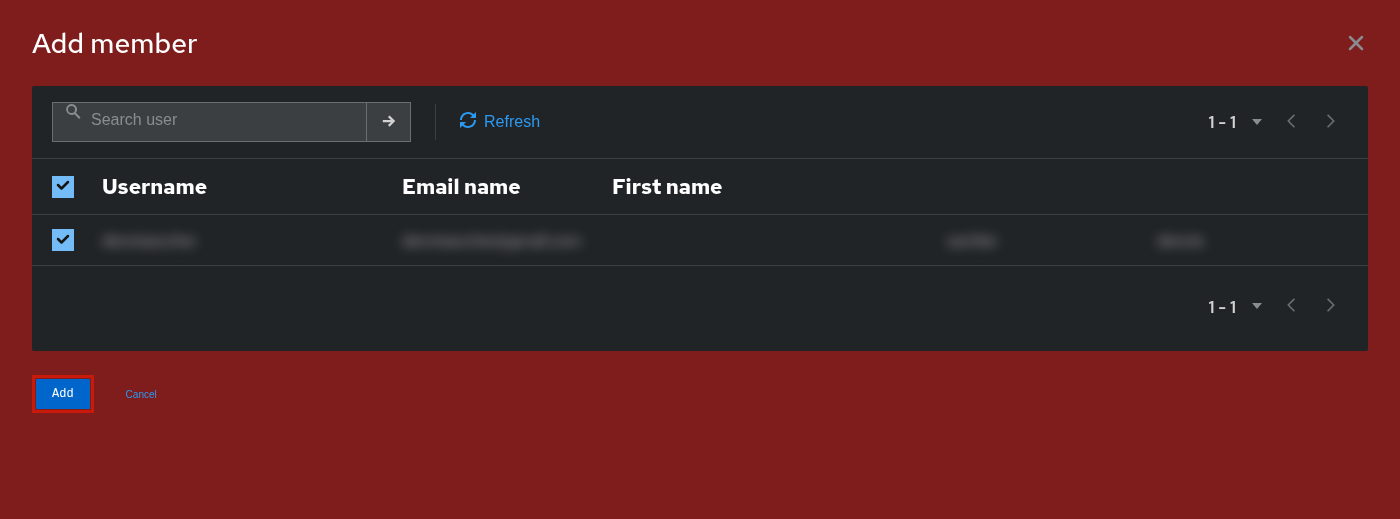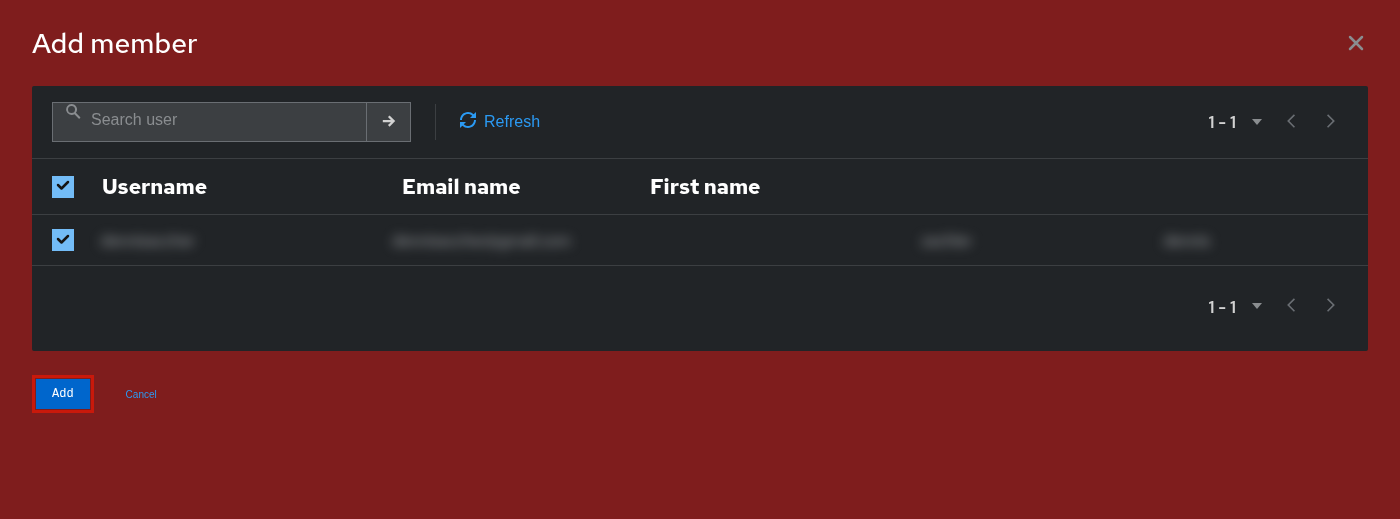--- a/index.html
+++ b/index.html
@@ -168,21 +168,20 @@
       width: 300px;
     }
     .col-email {
       width: 545px;
     }
     .col-lastname {
       width: 210px;
     }
     .col-firstname {
       width: 190px;
-      margin-left: 38px;
     }
     .th {
       font-size: 21px;
       font-weight: 700;
       color: #fff;
     }
     .td {
       font-size: 16px;
       color: #d2d2d2;
     }

